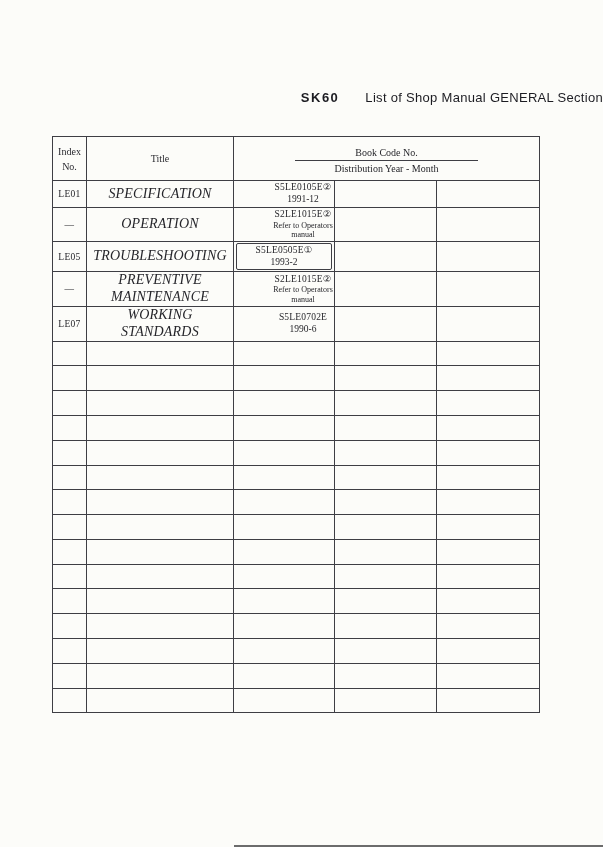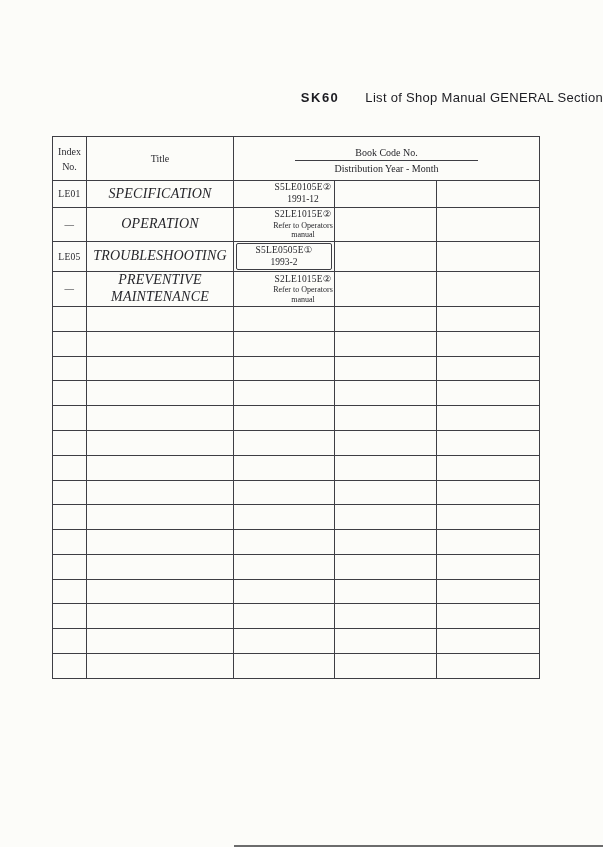--- a/index.html
+++ b/index.html
@@ -153,20 +153,32 @@
 MAINTENANCE</td>
           <td class="c-code">
             <div class="code-wrap">
               <div class="code">S2LE1015E②</div>
               <div class="date small">Refer to Operators manual</div>
             </div>
           </td>
           <td class="c-blank"></td>
           <td class="c-blank"></td>
         </tr>
+        <tr class="data-row">
+          <td class="c-index">LE07</td>
+          <td class="c-title">WORKING STANDARDS</td>
+          <td class="c-code">
+            <div class="code-wrap">
+              <div class="code">S5LE0702E</div>
+              <div class="date">1990-6</div>
+            </div>
+          </td>
+          <td class="c-blank"></td>
+          <td class="c-blank"></td>
+        </tr>
         <tr class="empty-row">
           <td class="c-index"></td>
           <td class="c-title"></td>
           <td class="c-blank"></td>
           <td class="c-blank"></td>
           <td class="c-blank"></td>
         </tr>
         <tr class="empty-row">
           <td class="c-index"></td>
           <td class="c-title"></td>

